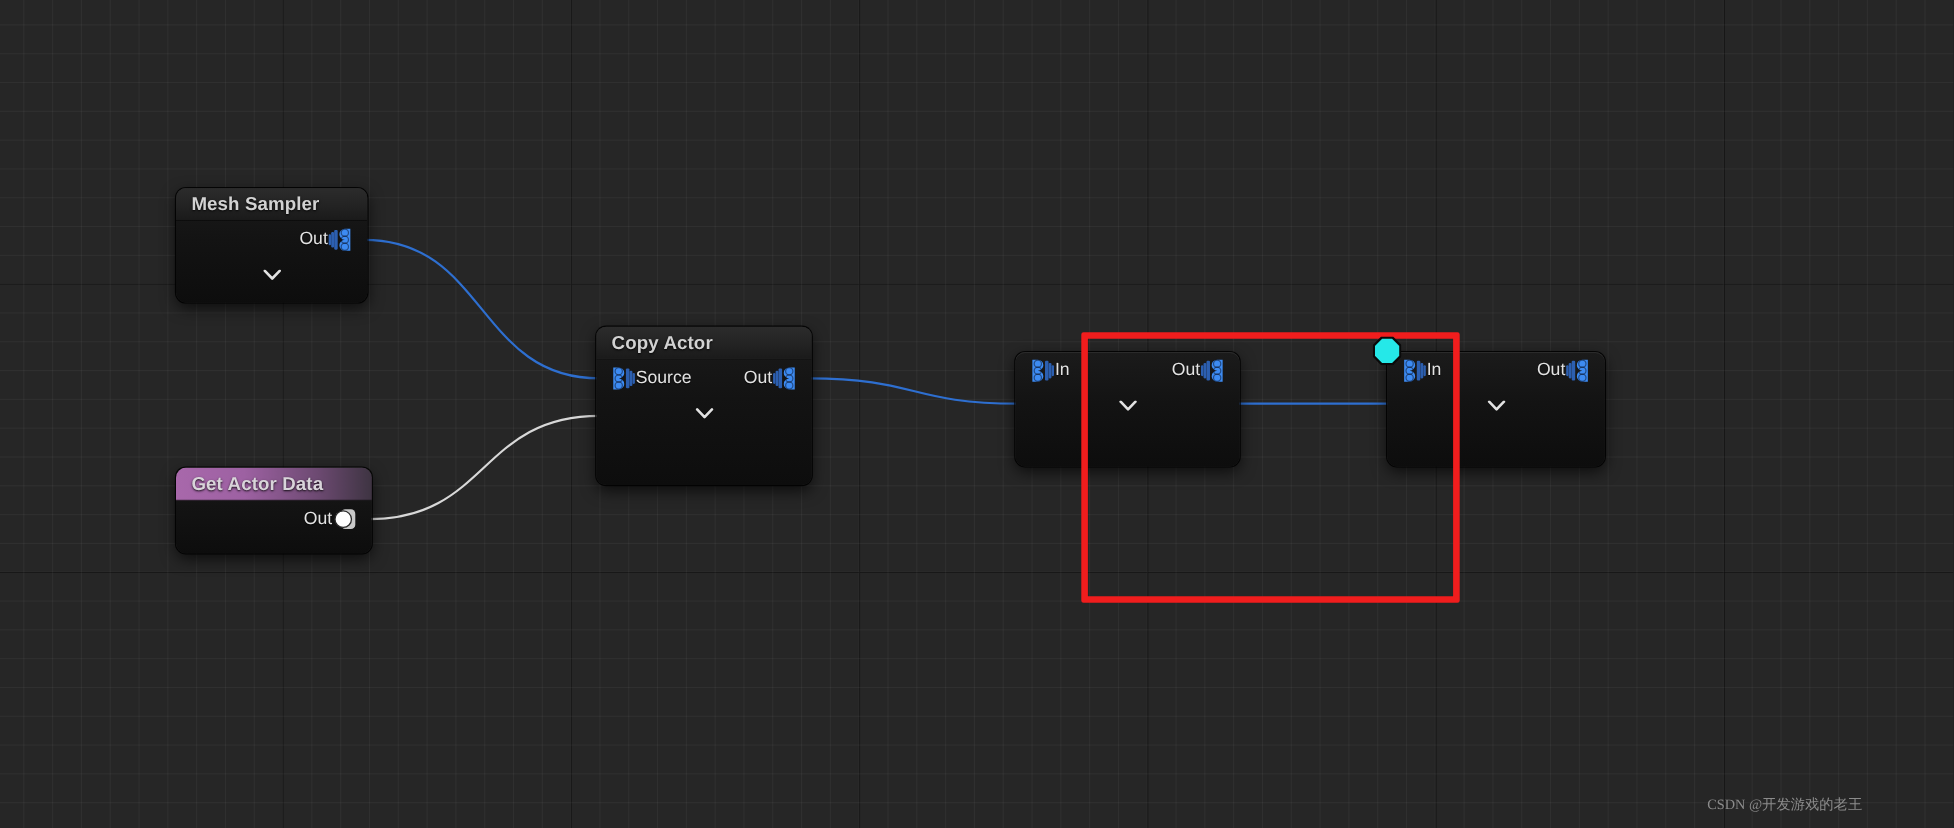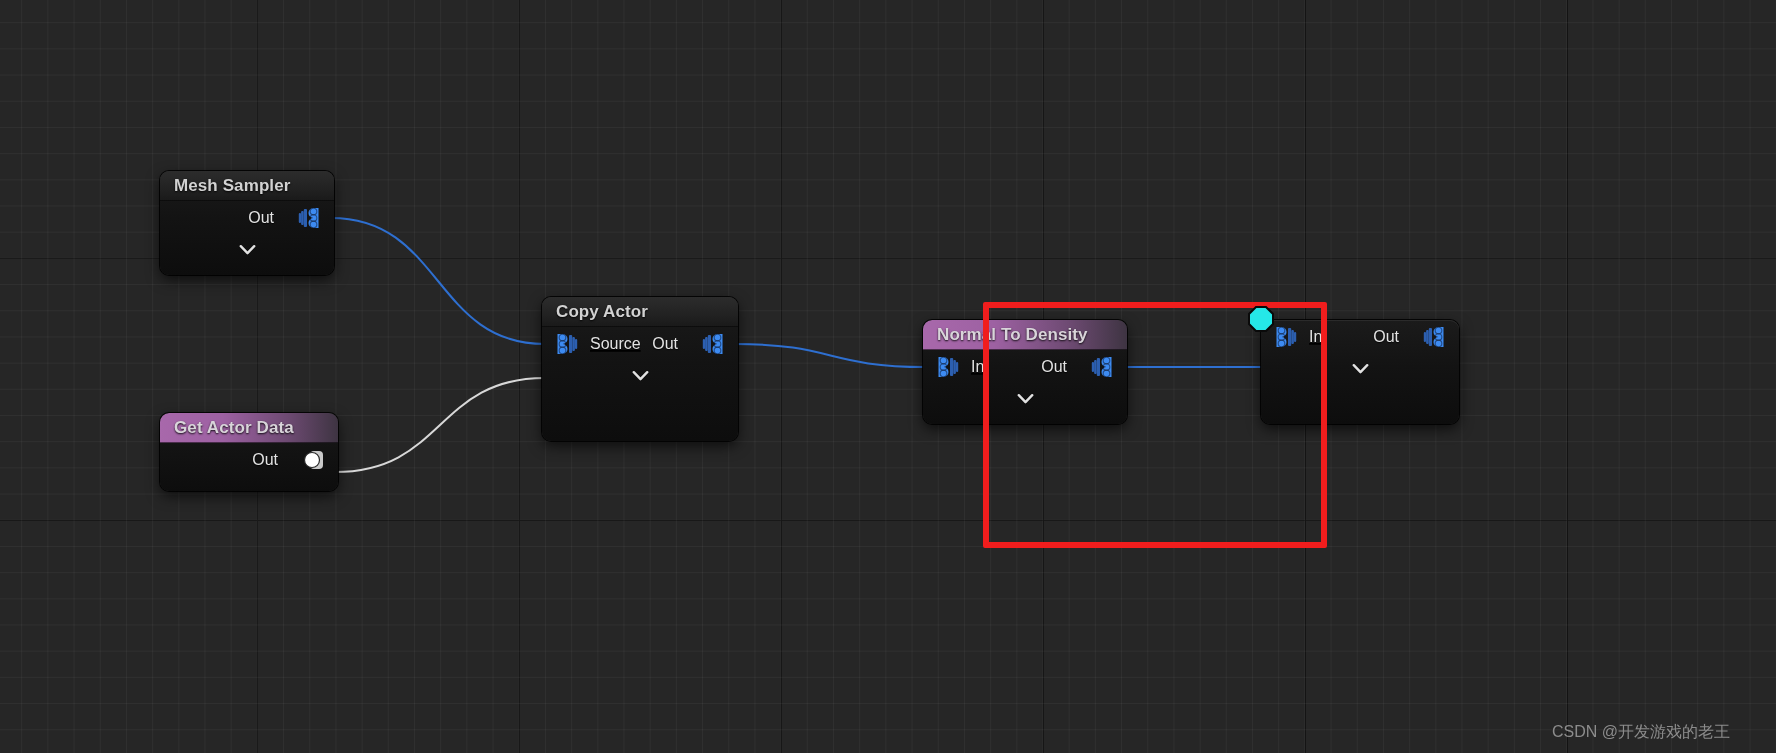--- a/index.html
+++ b/index.html
@@ -88,28 +88,27 @@
   }
   .pin-label {
     font-size: 16px;
     color: #e3e3e3;
     text-shadow: 0 1px 1px rgba(0,0,0,0.8);
     white-space: nowrap;
   }
   .pin-in-group {
     display: flex;
     align-items: center;
-    gap: 12px;
+    gap: 0;
     padding-left: 10px;
-    text-decoration: underline;
   }
   .pin-out-group {
     display: flex;
     align-items: center;
-    gap: 24px;
+    gap: 0;
     margin-left: auto;
     padding-right: 10px;
   }
 
   
   .pin-icon { display: block; }
 
   .chevron-row {
     height: 30px;
     display: flex;
@@ -132,24 +131,24 @@
     pointer-events: none;
   }
   #debug-dot {
     position: absolute;
     z-index: 9;
     width: 26px; height: 26px;
   }
   #watermark {
     position: absolute;
     z-index: 10;
-    font-size: 16px;
+    font-size: 13px;
     color: #8c8c8c;
     white-space: nowrap;
-    font-family: Liberation Sans, sans-serif;
+    font-family: Liberation Serif, serif;
   }
 </style>
 </head>
 <body>
 
 <div id="stage">
 
   <svg id="wires" viewBox="0 0 1776 753" width="1776" height="753">
       <path d="M 331 218 C 442.28 218, 433.72 344, 545 344" fill="none" stroke="#2e6fd0" stroke-width="2"></path>
       <path d="M 335 472 C 444.2 472, 435.8 378, 545 378" fill="none" stroke="#d8d8d8" stroke-width="2"></path>
@@ -177,21 +176,21 @@
               </svg>
             </div>
           </div>
           <div class="chevron-row">
             <svg class="chevron" viewBox="0 0 18 11">
               <path d="M1.6 1.3 L9 9 L16.4 1.3" fill="none" stroke="#e2e2e2" stroke-width="2.6" stroke-linecap="round" stroke-linejoin="round"></path>
             </svg>
           </div>
         </div>
       </div>
-      <div class="node" style="left: 160px; top: 413px; width: 178px; min-height: 78px;">
+      <div class="node" style="left: 160px; top: 425px; width: 178px; min-height: 78px;">
         <div class="node-header hdr-purple">Get Actor Data</div>
         <div class="node-body">
           <div class="pin-row">
             <div class="pin-out-group">
               <span class="pin-label">Out</span>
               <svg class="pin-icon" width="26" height="26" viewBox="0 0 26 26">
                 <rect x="8" y="4" width="13" height="18" rx="4" fill="#c9c9c9"></rect>
                 <circle cx="10" cy="13" r="7.5" fill="#ffffff" stroke="#2a2a2a" stroke-width="1.2"></circle>
               </svg>
             </div>
@@ -233,21 +232,20 @@
             </div>
           </div>
           <div class="chevron-row">
             <svg class="chevron" viewBox="0 0 18 11">
               <path d="M1.6 1.3 L9 9 L16.4 1.3" fill="none" stroke="#e2e2e2" stroke-width="2.6" stroke-linecap="round" stroke-linejoin="round"></path>
             </svg>
           </div>
         </div>
       </div>
       <div class="node" style="left: 923px; top: 320px; width: 204px; min-height: 104px;">
-        <div class="node-header hdr-purple">Normal To Density</div>
         <div class="node-body">
           <div class="pin-row">
             <div class="pin-in-group">
               <svg class="pin-icon" width="26" height="26" viewBox="0 0 26 26">
                 <g>
                   <rect x="17" y="4" width="3.2" height="18" rx="1" fill="#2c5fb0"></rect>
                   <rect x="20.3" y="6" width="2.6" height="14" rx="1" fill="#2c5fb0"></rect>
                   <rect x="23" y="8" width="2.2" height="10" rx="1" fill="#2c5fb0"></rect>
                   <path d="M5.5 3 H10.5 A5 5 0 0 1 10.5 13 A5 5 0 0 1 10.5 23 H5.5 Z" fill="#3d8bf2"></path>
                   <circle cx="10.5" cy="6.6" r="3.3" fill="none" stroke="#0c1a33" stroke-width="1.1" opacity="0.55"></circle>

